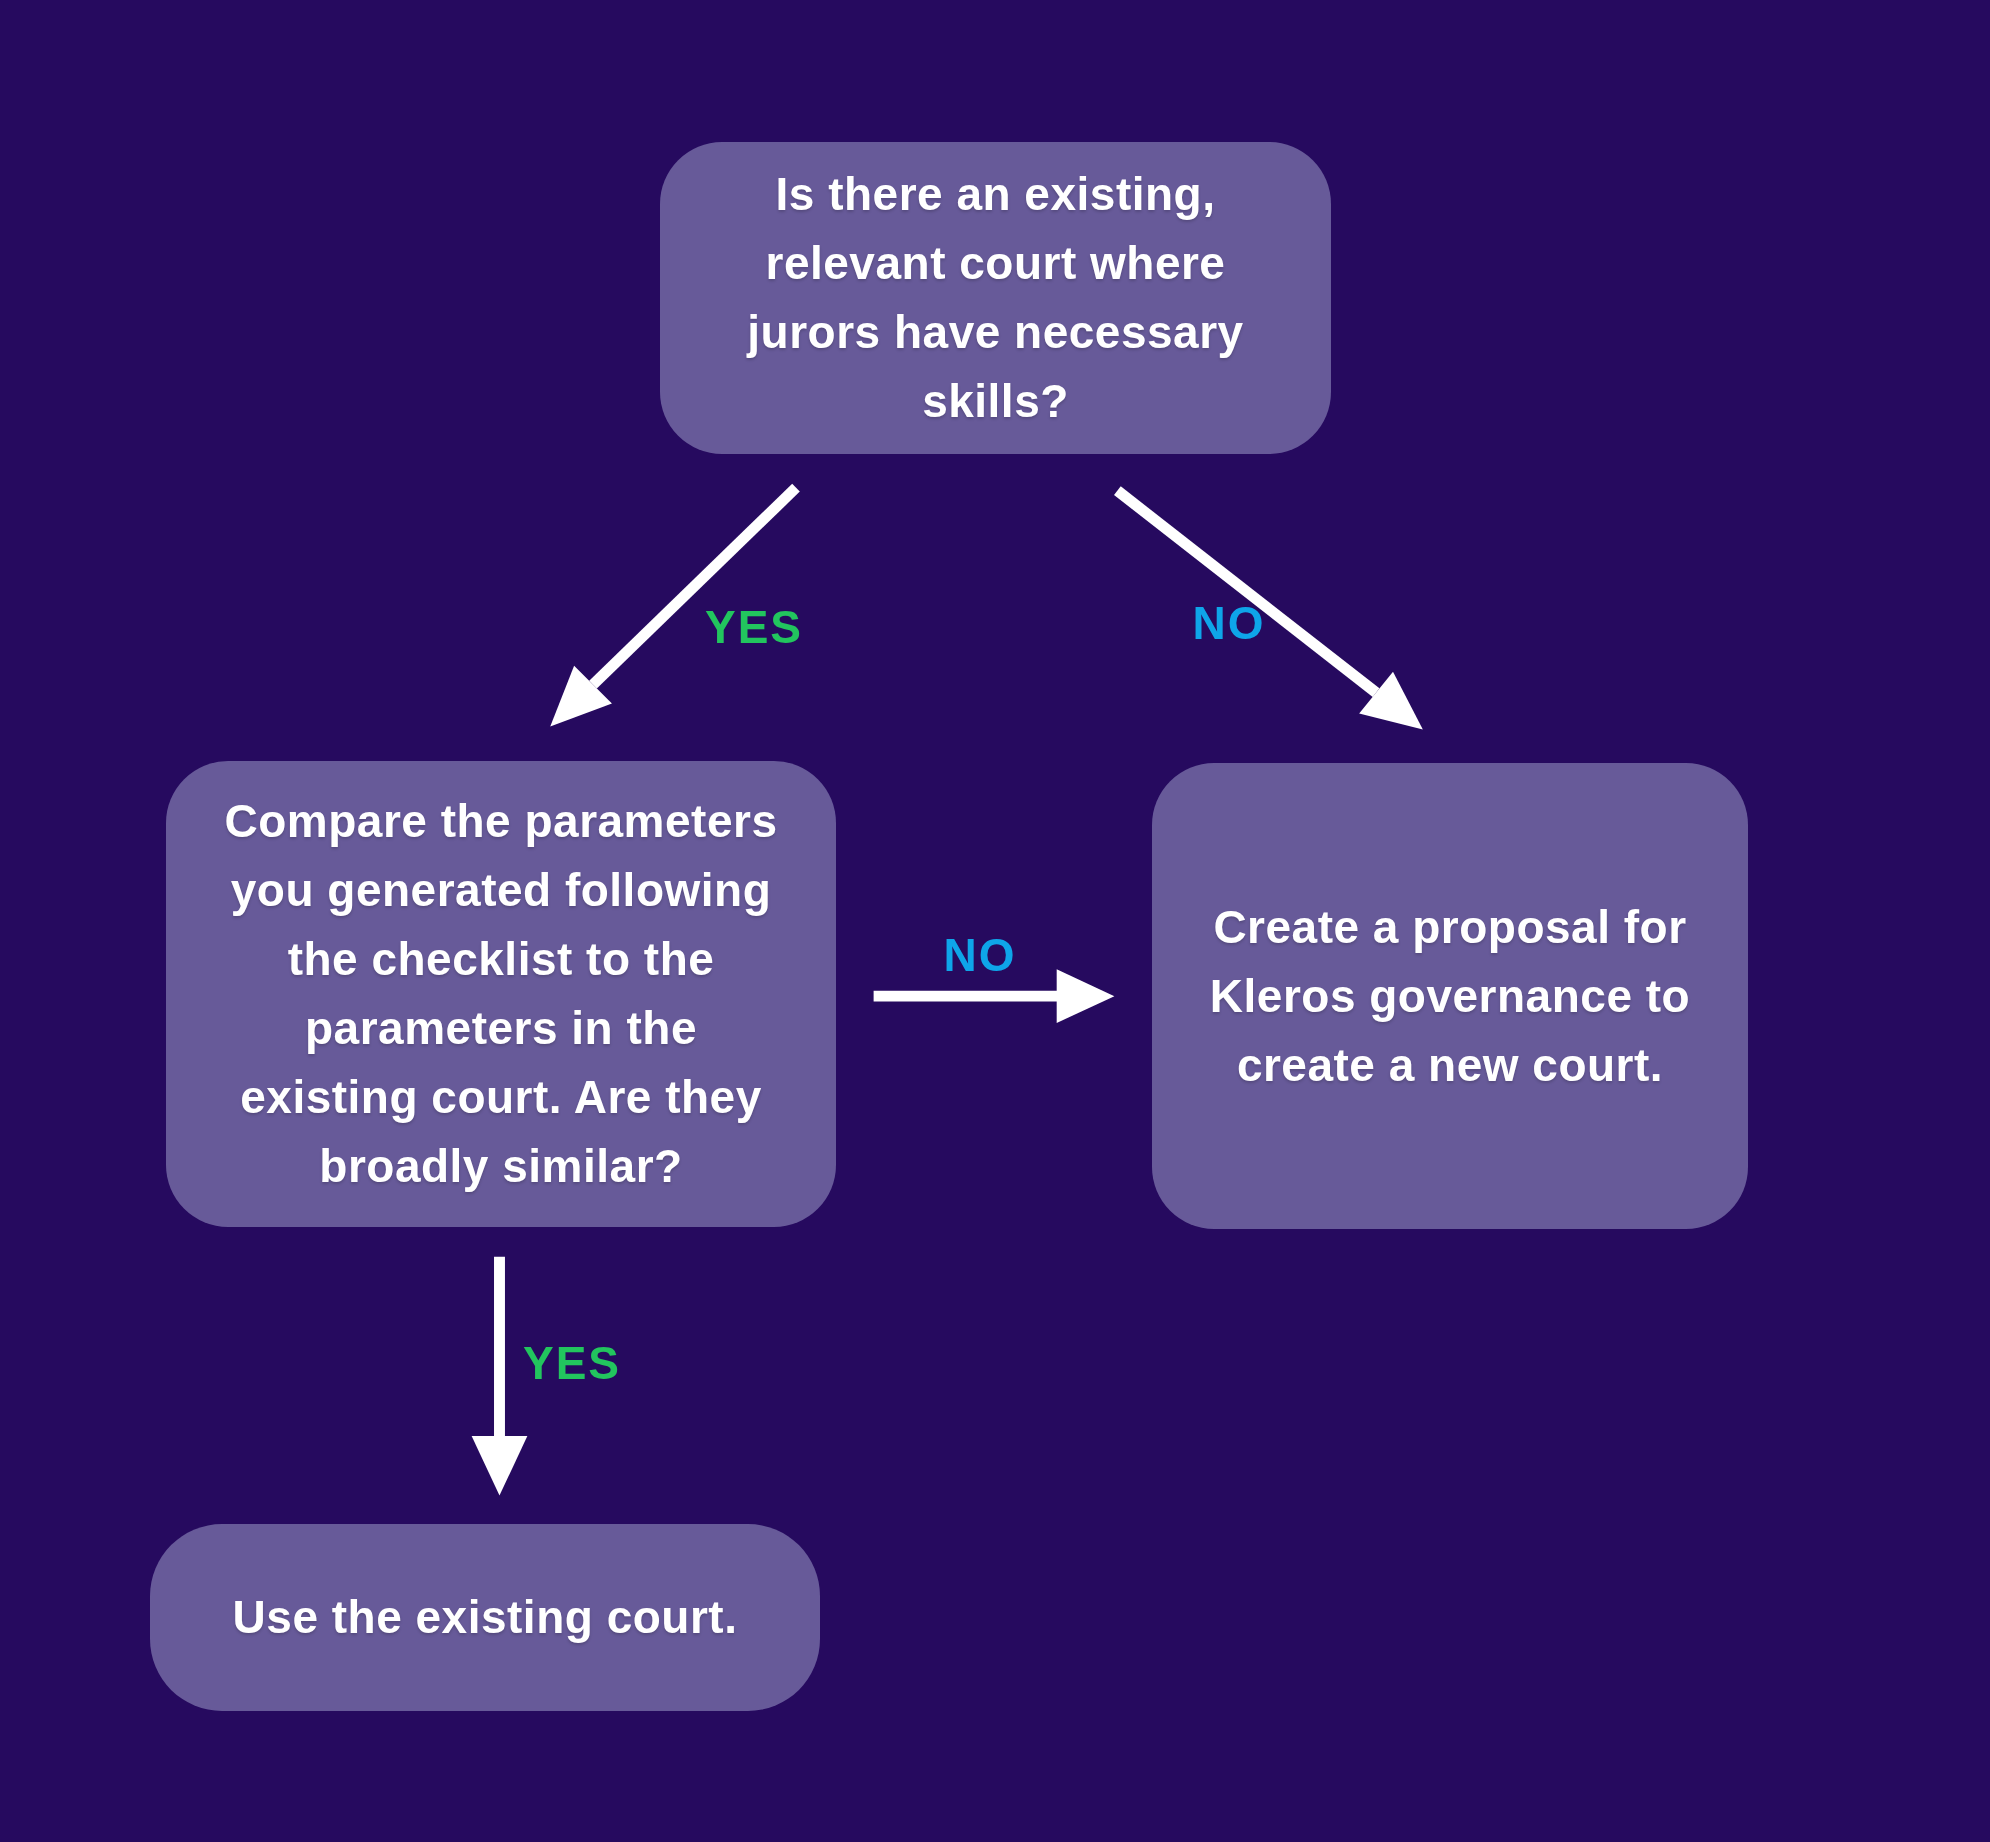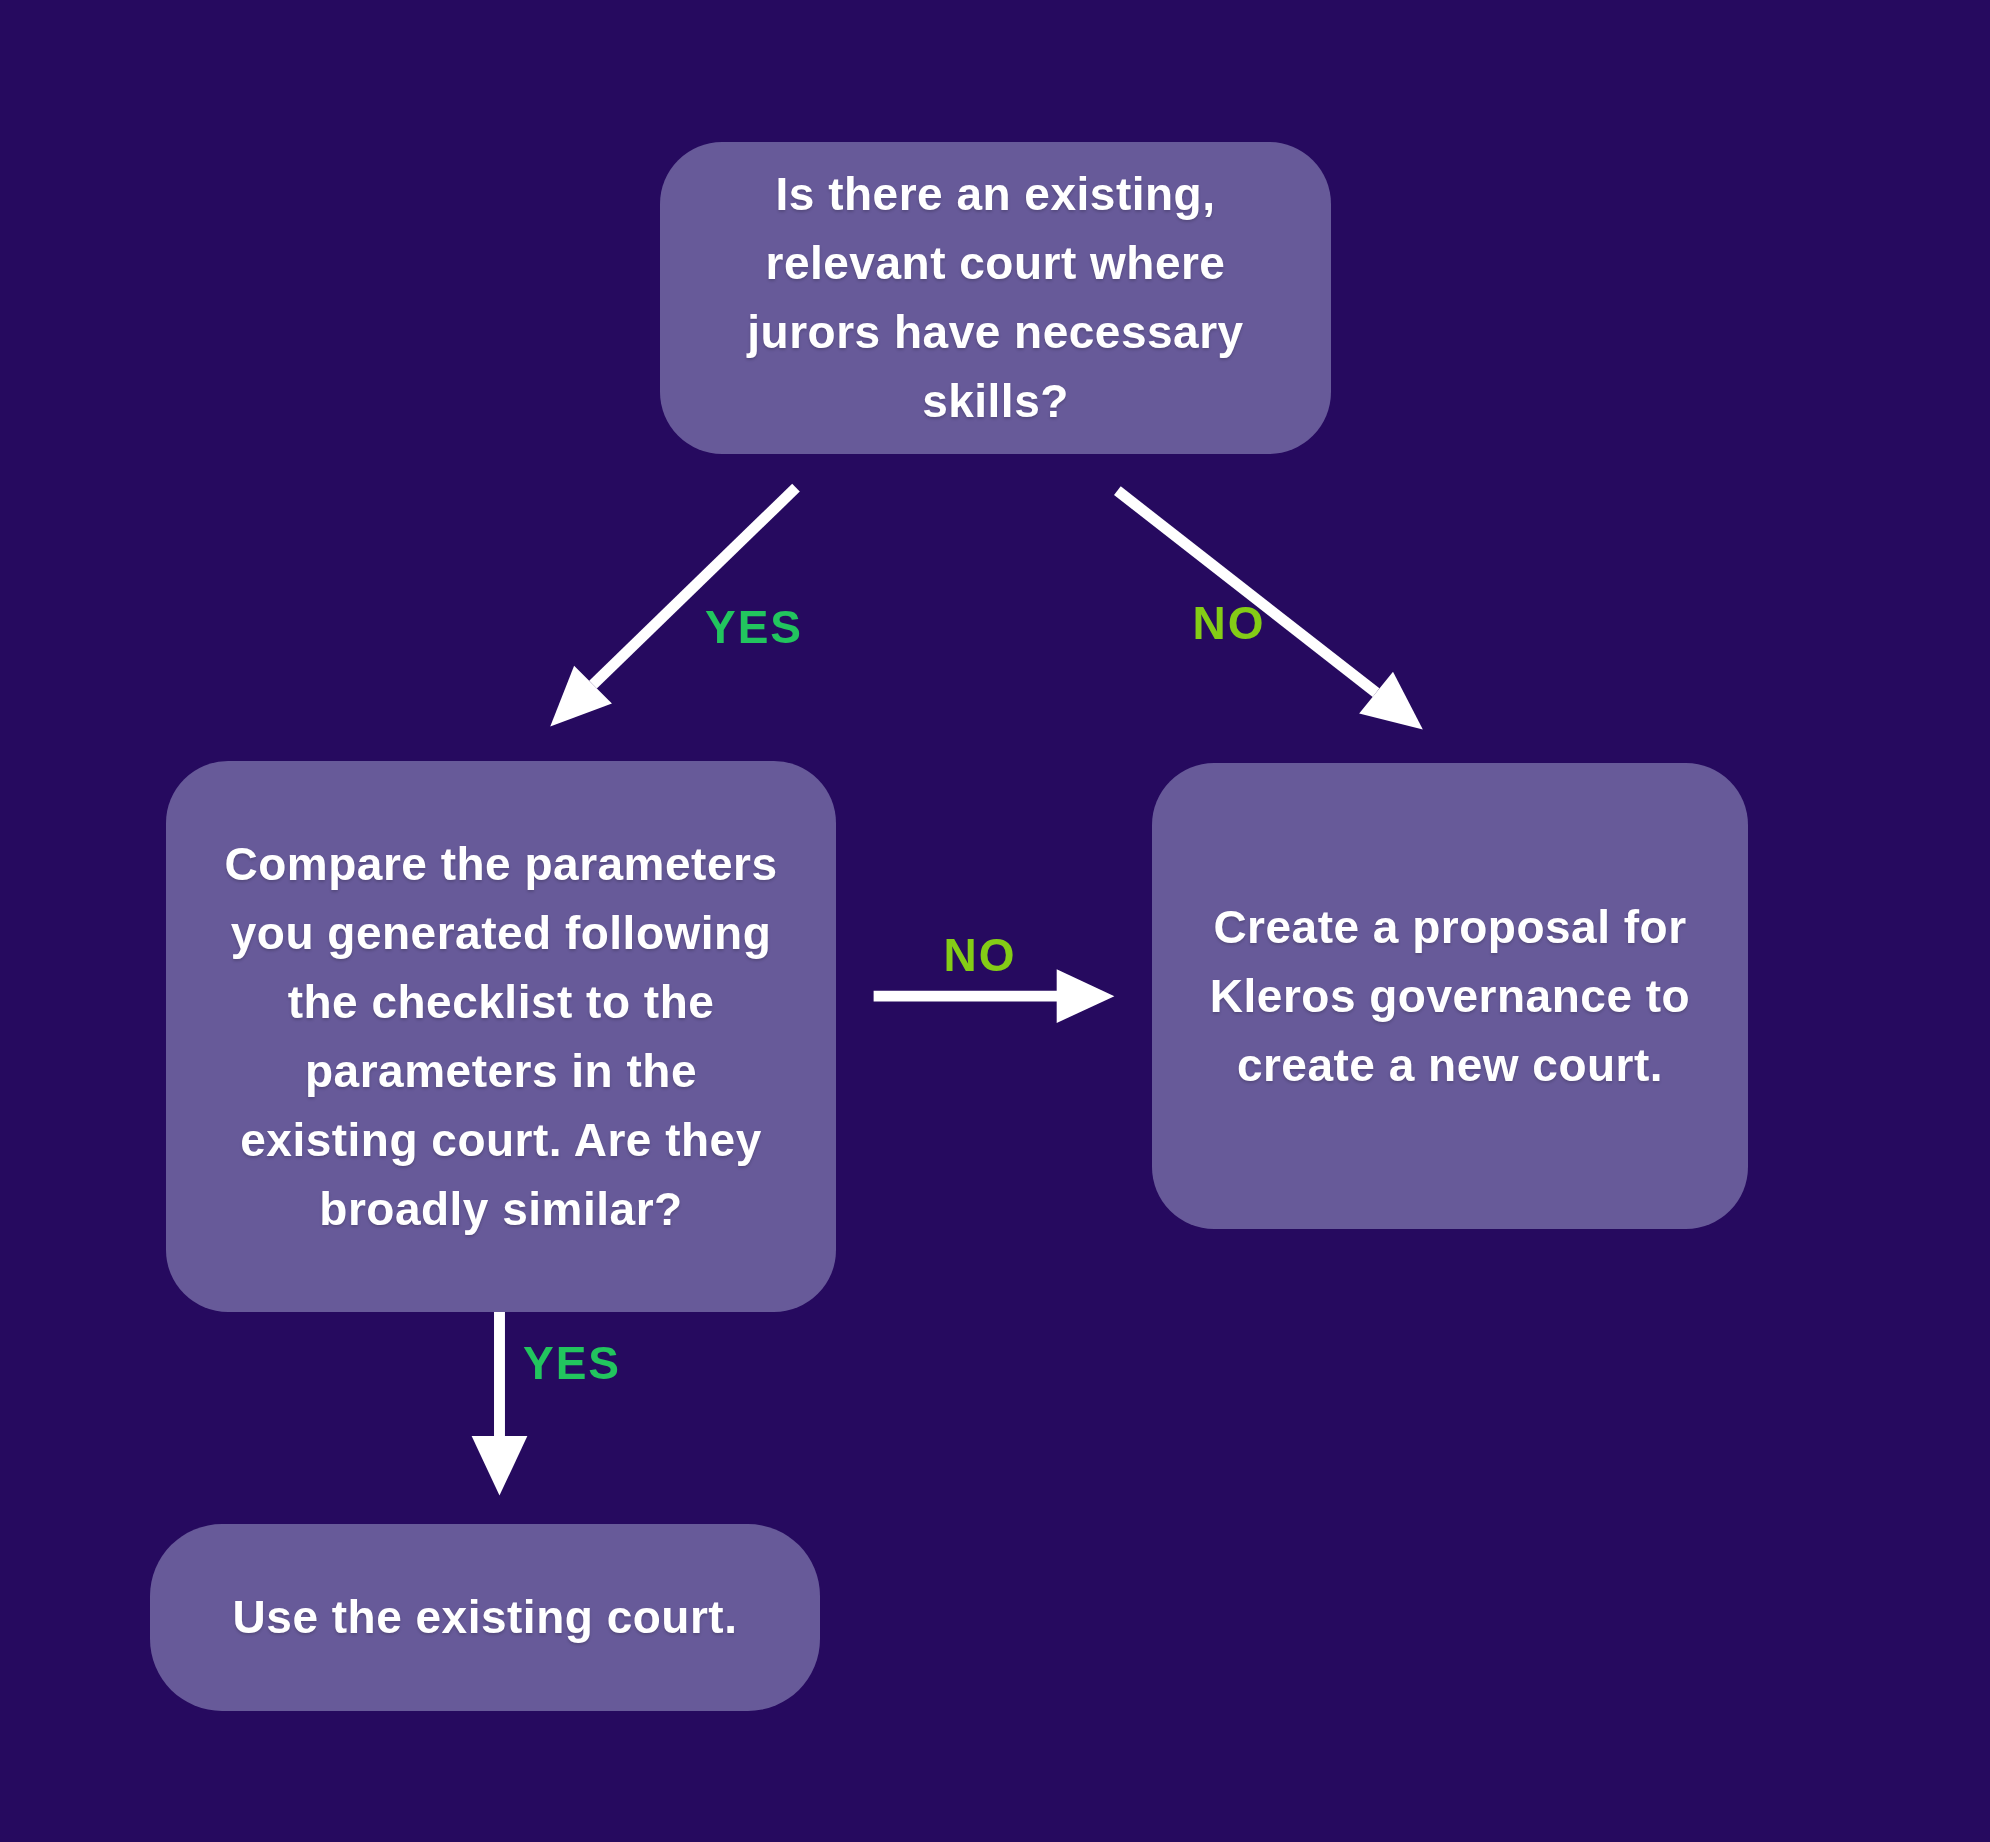--- a/index.html
+++ b/index.html
@@ -28,21 +28,21 @@
     font-weight: 700;
     font-size: 46px;
     line-height: 69px;
     letter-spacing: 0.5px;
   }
   .node .node-text {
     white-space: pre-line;
     text-shadow: 0 2px 3px rgba(0,0,0,0.18);
   }
   #node-question-court   { left: 660px;  top: 142px;  width: 671px; height: 312px; }
-  #node-compare          { left: 166px;  top: 761px;  width: 670px; height: 551px; justify-content: center; }
+  #node-compare          { left: 166px;  top: 761px;  width: 670px; height: 466px; justify-content: center; }
   #node-create-proposal  { left: 1152px; top: 763px;  width: 596px; height: 466px; }
   #node-use-existing     { left: 150px;  top: 1524px; width: 670px; height: 187px; border-radius: 72px; }
 
   .arrows {
     position: absolute;
     left: 0;
     top: 0;
     width: 1990px;
     height: 1843px;
     display: block;
@@ -58,21 +58,21 @@
   }
   .edge-label {
     position: absolute;
     transform: translate(-50%, -50%);
     font-weight: 700;
     font-size: 46px;
     letter-spacing: 2px;
     white-space: nowrap;
   }
   .edge-label.yes { color: #22c55e; }
-  .edge-label.no  { color: #84cc16; }
+  .edge-label.no  { color: #0ea5e9; }
   #label-yes-top    { left: 754px;  top: 627px; }
   #label-no-top     { left: 1229px; top: 623px; }
   #label-no-middle  { left: 980px;  top: 955px; }
   #label-yes-middle { left: 572px;  top: 1363px; }
 </style>
 </head>
 <body>
 
 <div class="canvas">
 

